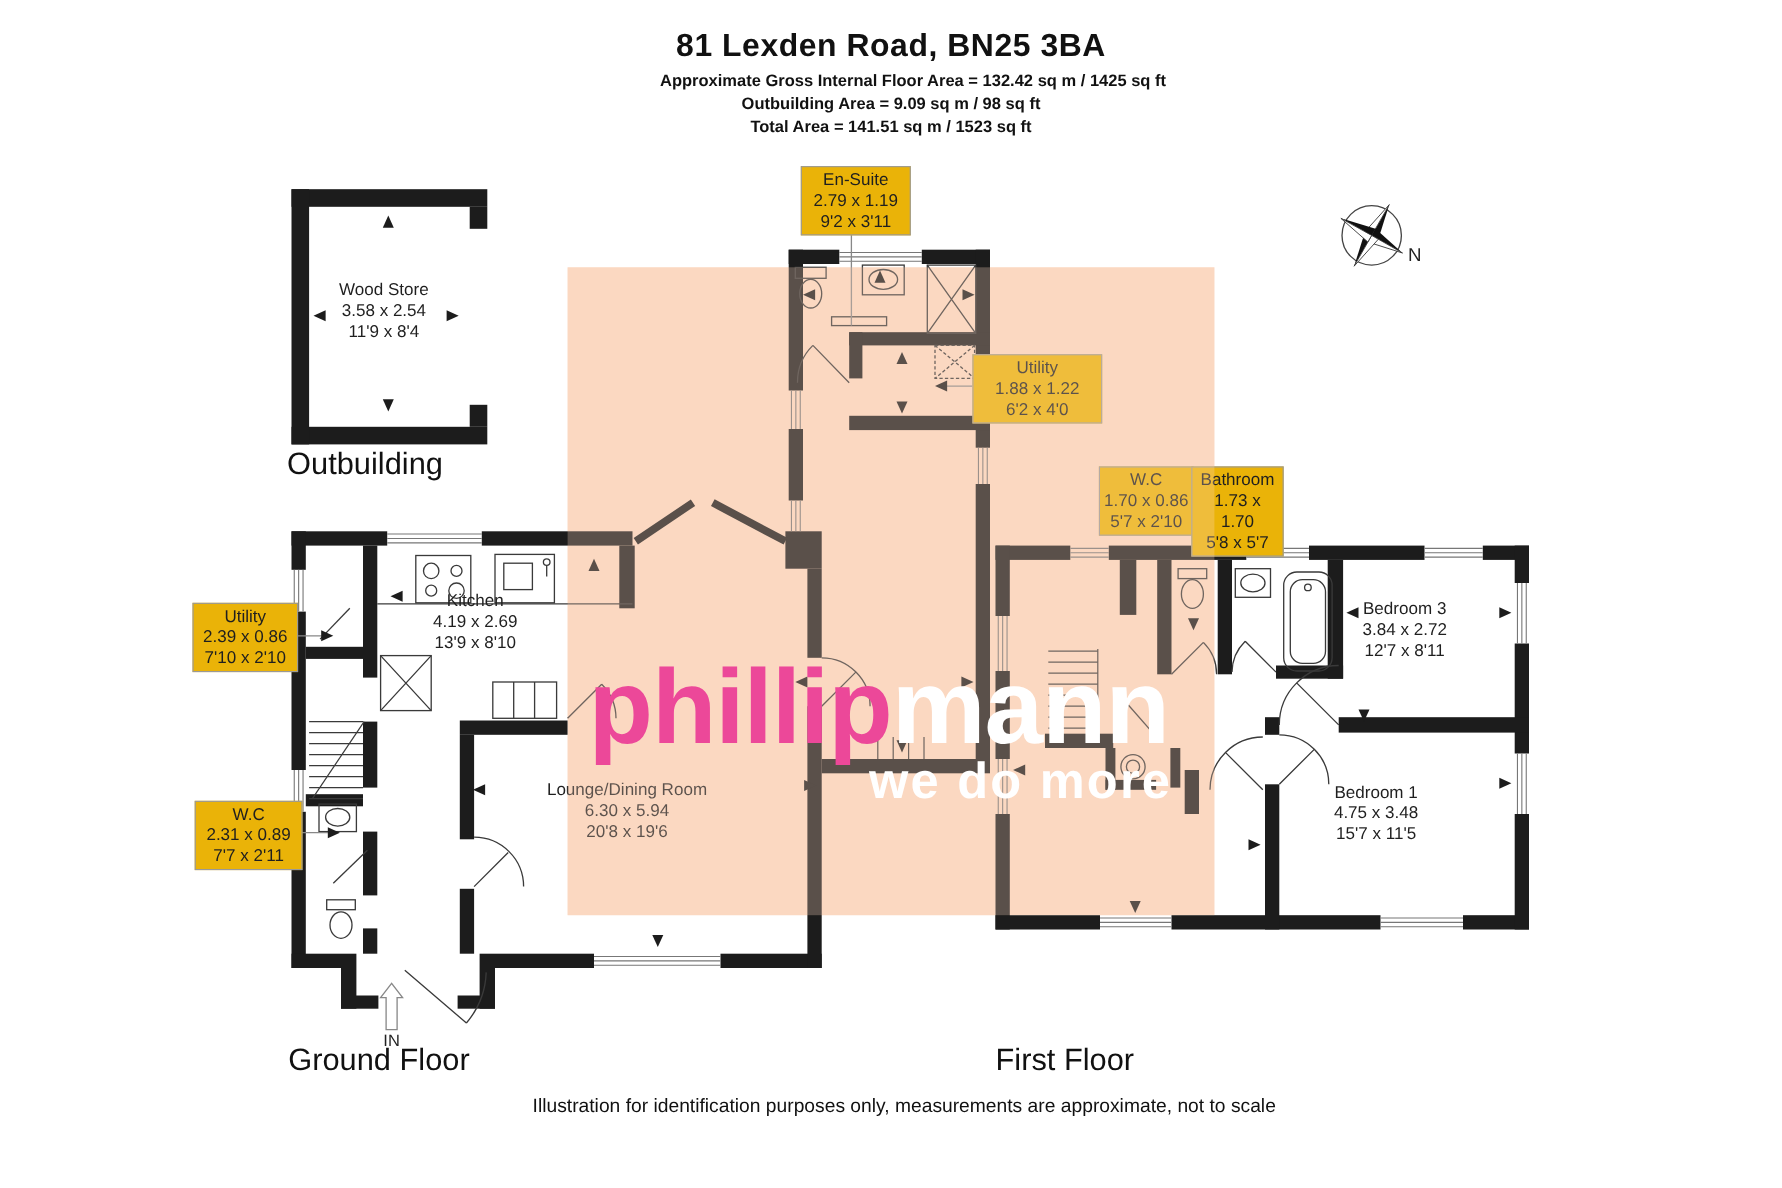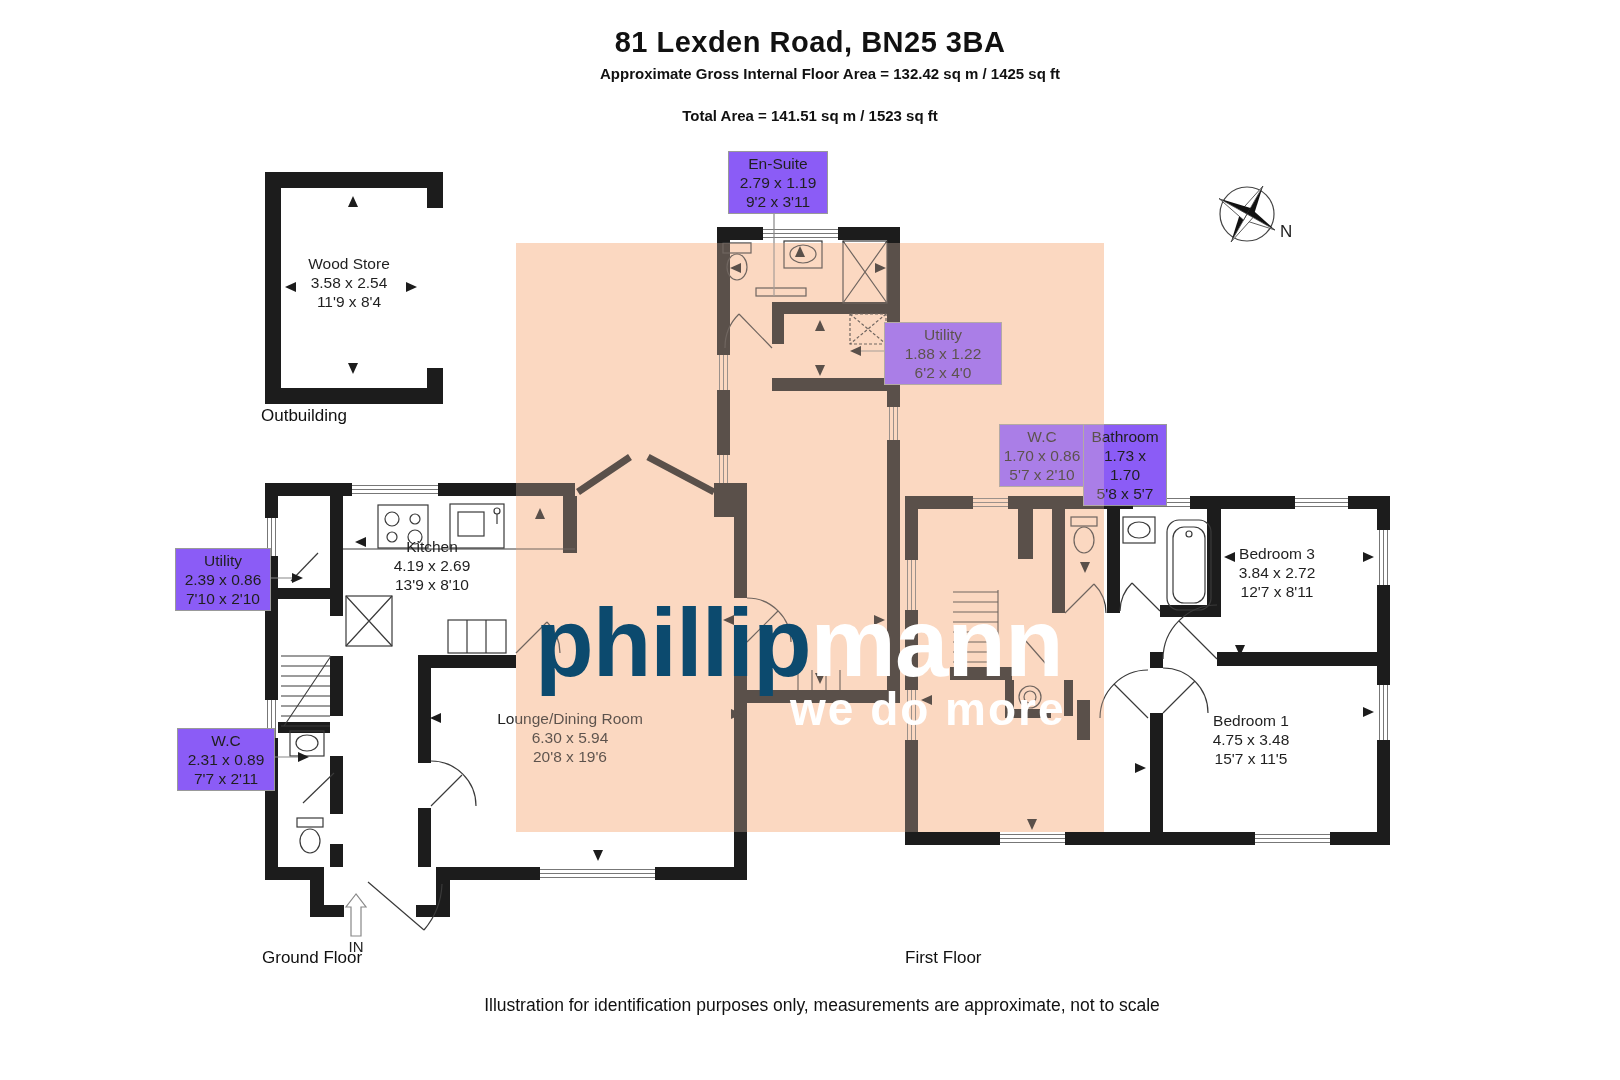--- a/index.html
+++ b/index.html
@@ -9,27 +9,27 @@
   #hl-bg{left:516px;top:243px;width:588px;height:589px;background:#fbd8c1;z-index:0;}
   #hl-tint{left:516px;top:243px;width:588px;height:589px;background:rgba(251,216,193,0.28);z-index:3;pointer-events:none;}
   #plan-svg{left:0;top:0;z-index:1;}
   
   .hdr{left:0;top:0;width:1620px;text-align:center;color:#111;z-index:5;font-weight:bold;}
   #title{top:26px;font-size:29px;letter-spacing:0.5px;}
   .sub{font-weight:bold;font-size:15px;}
   #sub1{top:65px;margin-left:20px;} #sub2{top:86px;} #sub3{top:107px;}
   
   .lbl{z-index:2;text-align:center;font-size:15.5px;line-height:19px;color:#1f1f1f;}
-  .boxed{background:#8b5cf6;border:1px solid #999;padding:2px 3px;}
-  
-  .floor-title{font-size:17px;color:#111;z-index:5;}
+  .boxed{background:#eab308;border:1px solid #999;padding:2px 3px;}
+  
+  .floor-title{font-size:28px;color:#111;z-index:5;}
   .small-lbl{font-size:15px;color:#222;z-index:5;text-align:center;}
   
   #wm-brand{left:535px;top:588px;font-size:96px;font-weight:bold;letter-spacing:-1px;z-index:4;white-space:nowrap;}
-  #wm-brand .p1{color:#0c4a6e;}
+  #wm-brand .p1{color:#ec4899;}
   #wm-brand .p2{color:#ffffff;margin-top:33px;}
   #wm-tag{left:790px;top:682px;width:250px;text-align:right;font-size:46px;font-weight:bold;letter-spacing:2px;color:#fff;z-index:4;white-space:nowrap;}
   #disclaimer{left:12px;top:995px;width:1620px;text-align:center;font-size:17.5px;color:#111;z-index:5;}
 </style>
 </head>
 <body>
 
 <div id="stage">
 
   <div class="abs" id="hl-bg"></div>
@@ -250,20 +250,21 @@
       <polygon points="1231,242 1241,210.5 1247,214" fill="#111"></polygon>
       <polygon points="1231,242 1253,217.5 1247,214" fill="#fff" stroke="#333" stroke-width="0.8"></polygon>
       <polygon points="1219,198.5 1250.5,208 1247,214" fill="#111"></polygon>
       <polygon points="1219,198.5 1243.5,220 1247,214" fill="#fff" stroke="#333" stroke-width="0.8"></polygon>
       <text x="1280" y="237" font-size="17" fill="#222">N</text>
     </g>
   </svg>
 
   <div class="abs hdr" id="title">81 Lexden Road, BN25 3BA</div>
   <div class="abs hdr sub" id="sub1">Approximate Gross Internal Floor Area = 132.42 sq m / 1425 sq ft</div>
+  <div class="abs hdr sub" id="sub2">Outbuilding Area = 9.09 sq m / 98 sq ft</div>
   <div class="abs hdr sub" id="sub3">Total Area = 141.51 sq m / 1523 sq ft</div>
 
   <div class="abs lbl" style="left:264px;top:254px;width:170px">
     <div>Wood Store</div>
     <div>3.58 x 2.54</div>
     <div>11'9 x 8'4</div>
   </div>
 
   <div class="abs lbl boxed" style="left:728px;top:151px;width:92px">
     <div>En-Suite</div>

